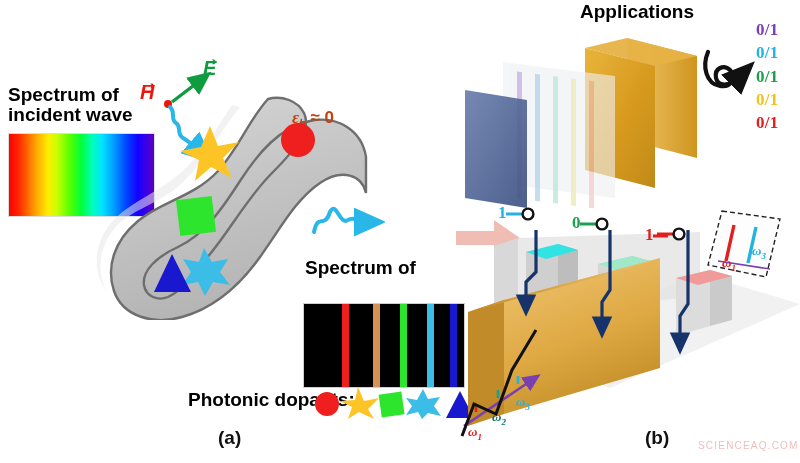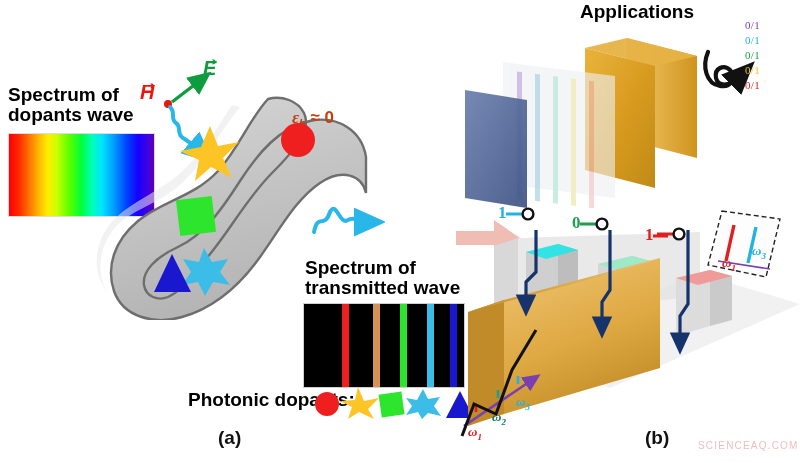--- a/index.html
+++ b/index.html
@@ -38,21 +38,21 @@
   #vec-H{left:140px;top:82px;font-size:20px;color:#e8170f;font-style:italic;}
   #vec-E{left:203px;top:58px;font-size:20px;color:#0f9c3e;font-style:italic;}
   #eps-label{left:292px;top:109px;font-size:17px;color:#c2410c;font-style:italic;}
 
   
   #flow-arrow{left:456px;top:215px;width:66px;height:46px;}
 
   
   #apps-title{left:580px;top:2px;font-size:19px;font-weight:normal;}
   #bit-stack{left:745px;top:18px;width:52px;}
-  .bit-row{font-size:11px;font-weight:normal;font-family:"Liberation Serif",serif;line-height:1.37;letter-spacing:.3px;}
+  .bit-row{font-size:17px;font-weight:bold;font-family:"Liberation Serif",serif;line-height:1.37;letter-spacing:.3px;margin-left:11px;}
 
   
   .inbit{font-size:17px;font-weight:bold;font-family:"Liberation Serif",serif;}
 
   
   .om{font-size:13px;font-weight:bold;font-family:"Liberation Serif",serif;font-style:italic;}
   .om sub{font-size:9px;}
 
   
   #watermark{left:698px;top:440px;font-size:10px;color:#f0bdbd;letter-spacing:1.2px;font-family:"Liberation Sans",sans-serif;}
@@ -60,21 +60,21 @@
   #letter-a{left:218px;top:427px;}
   #letter-b{left:645px;top:427px;}
 </style>
 </head>
 <body>
 
 <div id="fig">
 
   <div class="abs lbl" id="incident-caption">
     <div>Spectrum of</div>
-    <div>dopants wave</div>
+    <div>incident wave</div>
   </div>
 
   <div class="abs" id="incident-spectrum"></div>
 
   <svg class="abs" style="left:150px;top:60px;" width="120" height="110" viewBox="0 0 120 110">
 
     <defs>
       <marker id="ahGreen" markerWidth="7" markerHeight="7" refX="5" refY="3.2" orient="auto">
         <path d="M0,0 L7,3.2 L0,6.4 z" fill="#0f9c3e"></path>
       </marker>
@@ -147,21 +147,20 @@
     <defs>
       <marker id="ahCyan2" markerWidth="8" markerHeight="8" refX="3" refY="3.6" orient="auto">
         <path d="M0,0 L8,3.6 L0,7.2 z" fill="#29b6e8"></path>
       </marker>
     </defs>
     <path d="M4,32 C8,12 14,30 20,12 C26,0 30,26 38,20 C44,16 48,22 56,22" stroke="#29b6e8" stroke-width="4" fill="none" stroke-linecap="round" marker-end="url(#ahCyan2)"></path>
   </svg>
 
   <div class="abs lbl" id="transmitted-caption">
     <div>Spectrum of</div>
-    <div>transmitted wave</div>
   </div>
 
   <div class="abs" id="transmitted-spectrum">
       <div class="tline" style="left: 24%; background: rgb(239, 31, 31);"></div>
       <div class="tline" style="left: 43%; background: rgb(215, 145, 82);"></div>
       <div class="tline" style="left: 60%; background: rgb(46, 229, 46);"></div>
       <div class="tline" style="left: 77%; background: rgb(60, 189, 232);"></div>
       <div class="tline" style="left: 91%; background: rgb(26, 24, 207);"></div>
     </div>
 

